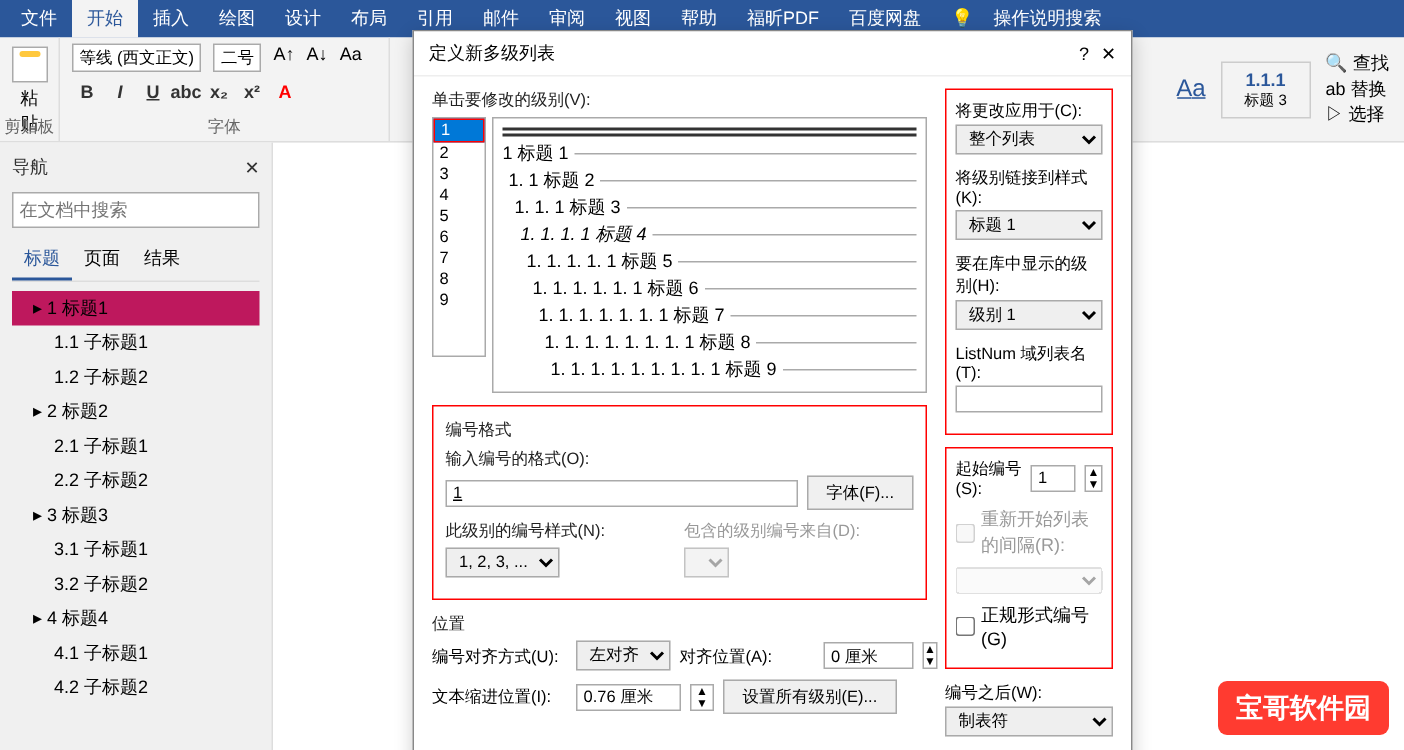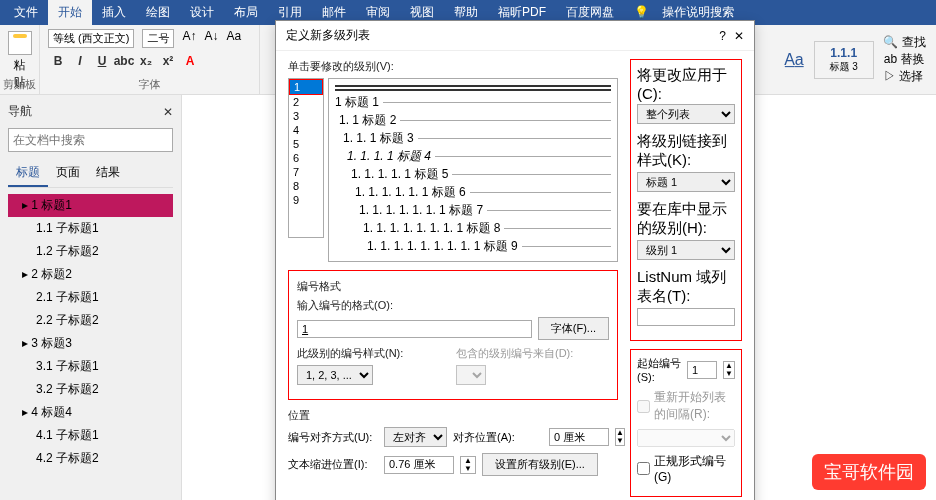--- a/index.html
+++ b/index.html
@@ -47,25 +47,25 @@
 .preview-box .pbar{height:2px;background:#333;margin-bottom:2px}
 .redbox{border:1px solid red;padding:8px;margin-bottom:8px}
 .field-row{display:flex;align-items:center;gap:6px;margin-bottom:6px}
 .field-row label{font-size:11px;min-width:90px}
 .field-input{border:1px solid #aaa;padding:2px 4px;font-size:11px}
 .field-input.wide{flex:1}
 .btn{border:1px solid #aaa;background:#f0f0f0;padding:3px 12px;font-size:11px;cursor:pointer}
 .spinner{display:flex;flex-direction:column;border:1px solid #aaa;width:16px}
 .spinner span{height:8px;font-size:8px;text-align:center;line-height:8px}
 .right-field{margin-bottom:8px}
-.right-field label{display:block;font-size:15px;margin-bottom:2px}
+.right-field label{display:block;font-size:11px;margin-bottom:2px}
 .right-field select,.right-field input{width:100%;border:1px solid #aaa;padding:2px 4px;font-size:11px}
 .checkbox-row{display:flex;align-items:center;gap:4px;font-size:11px;margin-bottom:6px}
 .redbox-right{border:1px solid red;padding:6px;margin-bottom:8px}
-.watermark{position:absolute;right:10px;bottom:10px;background:#ff3b30;color:#fff;padding:6px 12px;border-radius:6px;font-size:18px;font-weight:normal;z-index:20}
+.watermark{position:absolute;right:10px;bottom:10px;background:#ff3b30;color:#fff;padding:6px 12px;border-radius:6px;font-size:18px;font-weight:bold;z-index:20}
 </style>
 </head>
 <body>
 
 <div class="ribbon-tabs">
   <span>文件</span>
   <span class="active">开始</span>
   <span>插入</span>
   <span>绘图</span>
   <span>设计</span>

